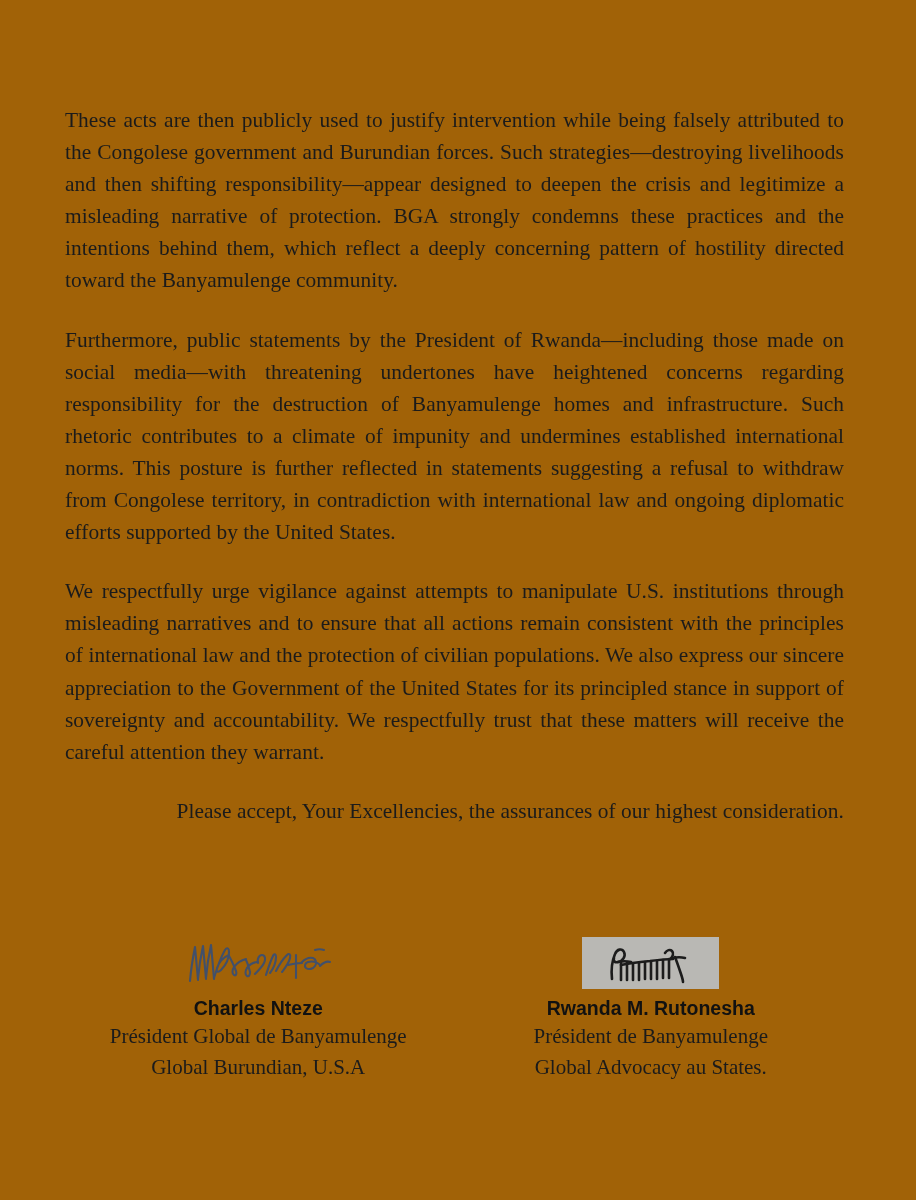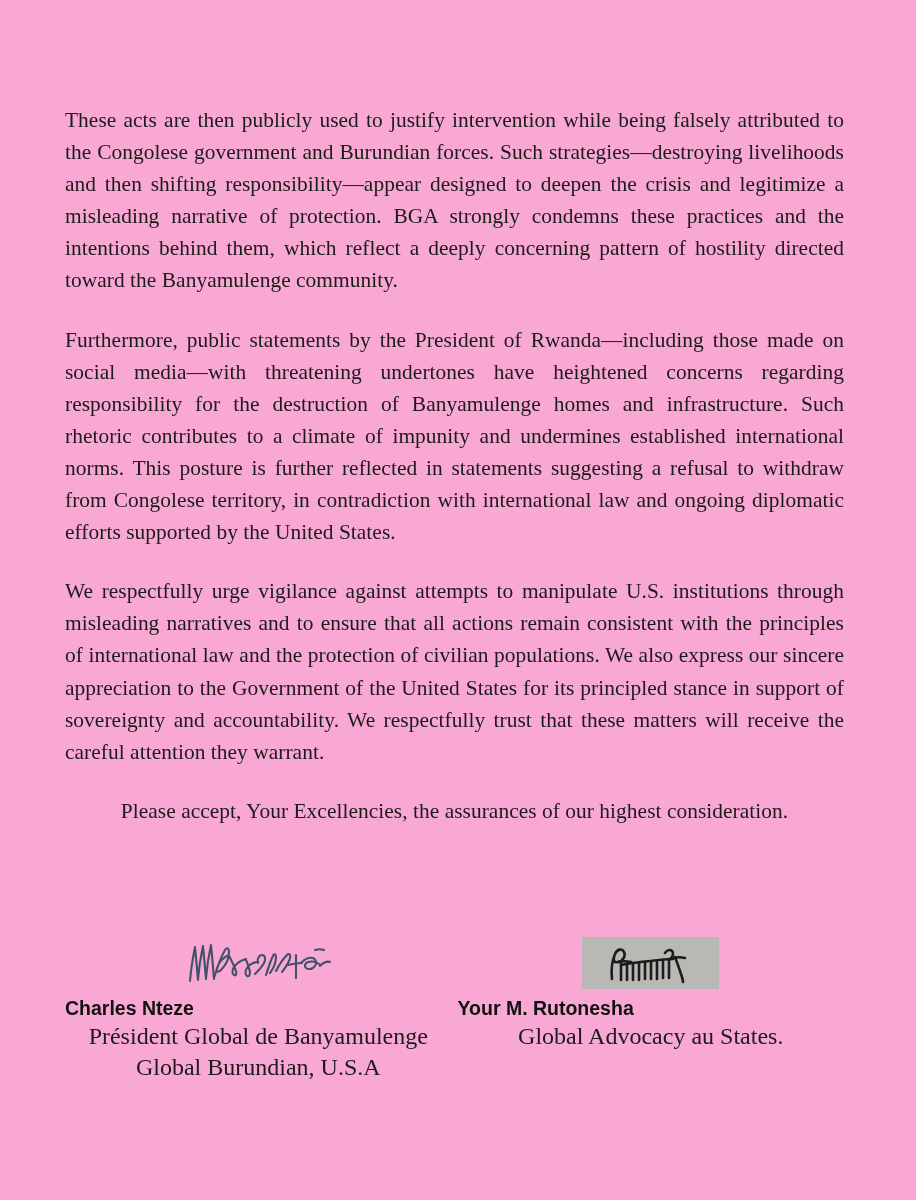--- a/index.html
+++ b/index.html
@@ -12,21 +12,21 @@
     height: 1200px;
     overflow: hidden;
     font-family: "Liberation Serif", serif;
     color: #1a1a1a;
   }
 
   .page {
     position: relative;
     width: 916px;
     height: 1200px;
-    background: #f9a8d4;
+    background: #a16207;
     box-sizing: border-box;
   }
 
   .letter-body {
     position: absolute;
     left: 65px;
     top: 104px;
     width: 779px;
   }
 
@@ -36,21 +36,21 @@
     font-size: 21.4px;
     line-height: 32.1px;
     text-align: justify;
     text-justify: inter-word;
     color: #1b1b1b;
     letter-spacing: 0.05px;
     hyphens: none;
   }
 
   .para.nojustify {
-    text-align: center;
+    text-align: right;
   }
 
   .para.tight {
     margin-bottom: 25px;
   }
 
   
   .signatures {
     position: absolute;
     left: 65px;
@@ -58,20 +58,21 @@
     width: 779px;
     display: flex;
     flex-direction: row;
     align-items: flex-start;
   }
 
   .sig-block {
     width: 389px;
     display: flex;
     flex-direction: column;
+    align-items: center;
   }
 
   .sig-block.left {
     padding-right: 6px;
   }
 
   .sig-mark-wrap {
     height: 62px;
     display: flex;
     align-items: center;
@@ -94,21 +95,21 @@
     font-weight: bold;
     font-size: 19.5px;
     line-height: 24px;
     color: #111111;
     margin-top: 2px;
     white-space: nowrap;
   }
 
   .sig-title {
     font-family: "Liberation Serif", serif;
-    font-size: 24px;
+    font-size: 21px;
     line-height: 27.5px;
     color: #1b1b1b;
     text-align: center;
     margin-top: 3px;
     white-space: nowrap;
   }
 </style>
 </head>
 <body>
 
@@ -171,19 +172,20 @@
             <path d="M75 24 C75 30 75 36 75 42"></path>
             <path d="M81 23 C81 29 81 35 81 41"></path>
             <path d="M87 22 C87 28 87 34 87 41"></path>
             <path d="M39 28 C48 26 58 25 68 24 C76 23 84 22 91 22"></path>
             <path d="M83 16 C85 13 88 12 90 14 C92 16 91 20 88 22"></path>
             <path d="M93 20 C95 25 97 31 99 37 C100 40 101 43 101 45"></path>
             <path d="M91 21 C95 20 99 20 103 21"></path>
           </g>
         </svg>
       </div>
-      <div class="sig-name">Your M. Rutonesha</div>
+      <div class="sig-name">Rwanda M. Rutonesha</div>
+      <div class="sig-title">Président de Banyamulenge</div>
       <div class="sig-title">Global Advocacy au States.</div>
     </div>
 
   </div>
 
 </div>
 
 </body></html>

